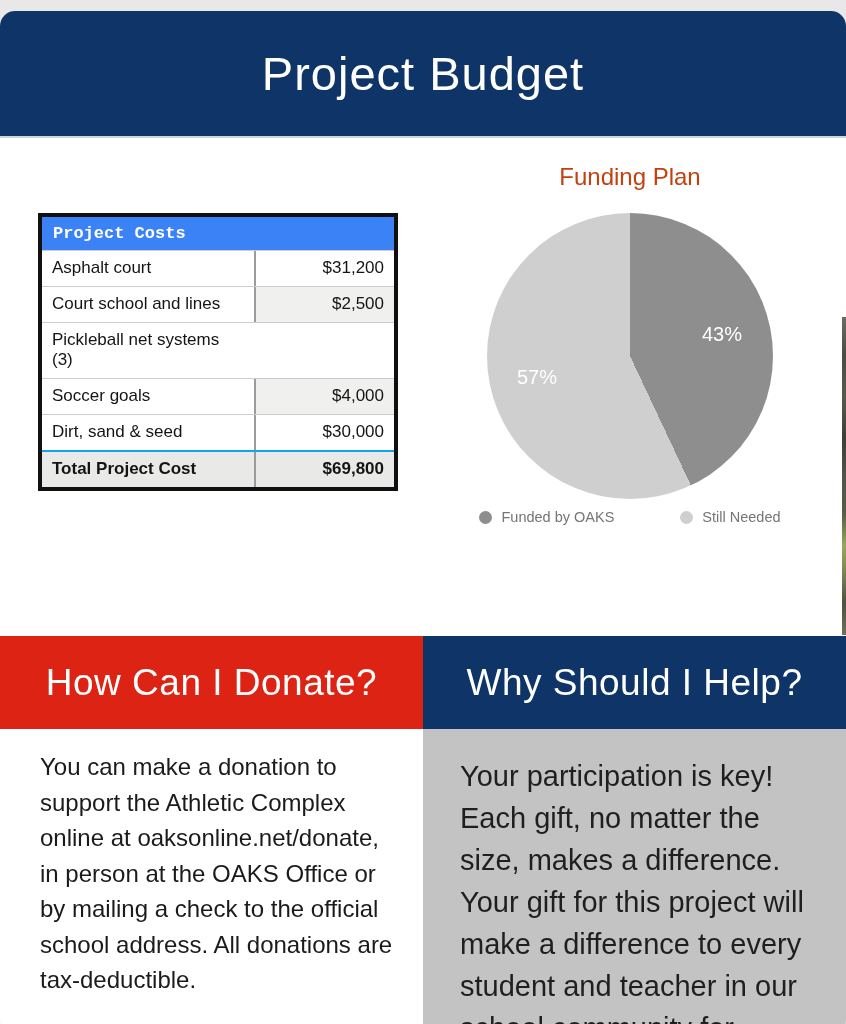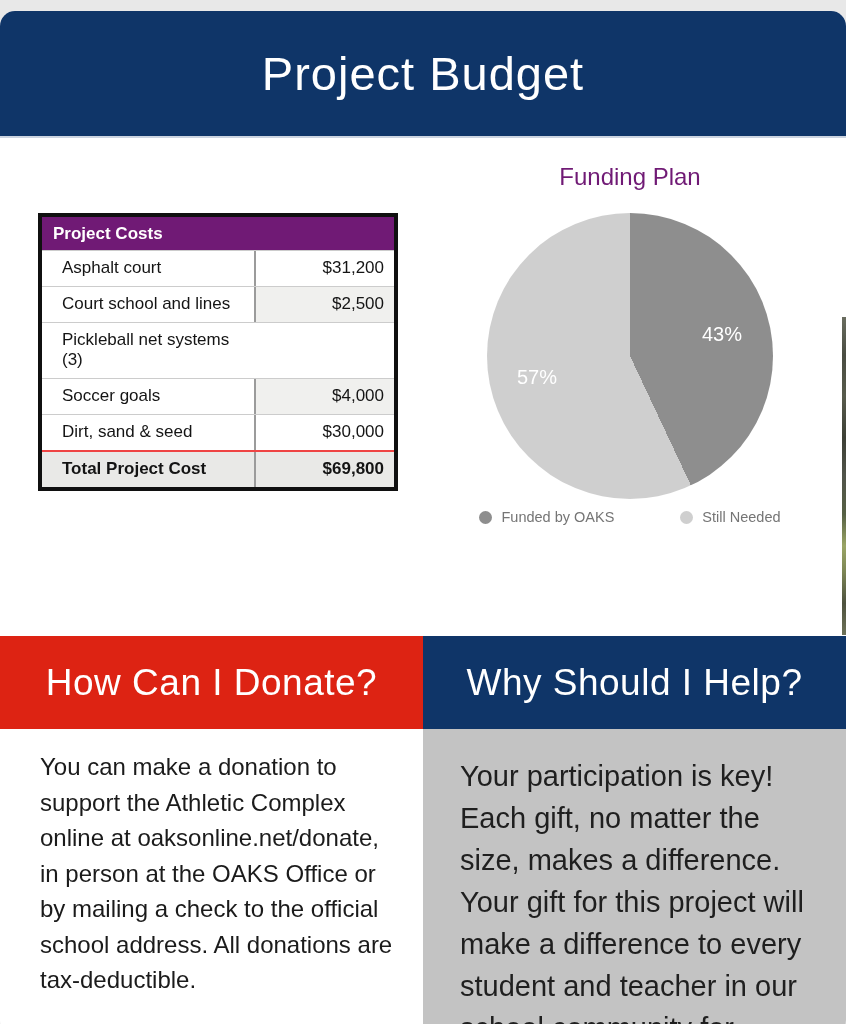--- a/index.html
+++ b/index.html
@@ -46,40 +46,40 @@
     font-weight: bold;
     padding: 7px 11px 8px 11px;
     height: 33px;
   }
   .t-row {
     display: grid;
     grid-template-columns: 212px 1fr;
     border-top: 1px solid #cccccc;
   }
   .t-row:first-of-type { border-top: none; }
-  .t-label { padding: 7px 10px 8px 20px; background: #ffffff; }
+  .t-label { padding: 7px 10px 8px 10px; background: #ffffff; }
   .t-value {
     padding: 7px 10px 8px 10px;
     text-align: right;
     border-left: 2px solid #9b9b9b;
     background: #ffffff;
   }
   .t-row.alt .t-value { background: #f0f0ee; }
-  .t-row.total { border-top: 2px solid #ef4444; font-weight: bold; }
+  .t-row.total { border-top: 2px solid #0ea5e9; font-weight: bold; }
   .t-row.total .t-label, .t-row.total .t-value { background: #e9e9e7; }
 
   
   .chart-title {
     position: absolute;
     left: 440px; top: 152px;
     width: 380px;
     text-align: center;
     font-size: 24px;
     font-weight: 500;
-    color: #701a75;
+    color: #c2410c;
   }
   .pie {
     position: absolute;
     left: 487px; top: 202px;
     width: 286px; height: 286px;
     border-radius: 50%;
   }
   .pie-label {
     position: absolute;
     transform: translate(-50%, -50%);
@@ -157,21 +157,21 @@
 </head>
 <body>
 
 <div class="page">
 
   <header class="top-banner" style="background: rgb(15, 53, 104);">
     <h1>Project Budget</h1>
   </header>
 
   <div class="cost-table">
-    <div class="t-header" style="background: #701a75;">Project Costs</div>
+    <div class="t-header" style="background: #3b82f6; font-family: Liberation Mono, monospace;">Project Costs</div>
 
     <div class="t-row">
       <div class="t-label">Asphalt court</div>
       <div class="t-value">$31,200</div>
     </div>
     <div class="t-row alt">
       <div class="t-label">Court school and lines</div>
       <div class="t-value">$2,500</div>
     </div>
     <div class="t-row">

